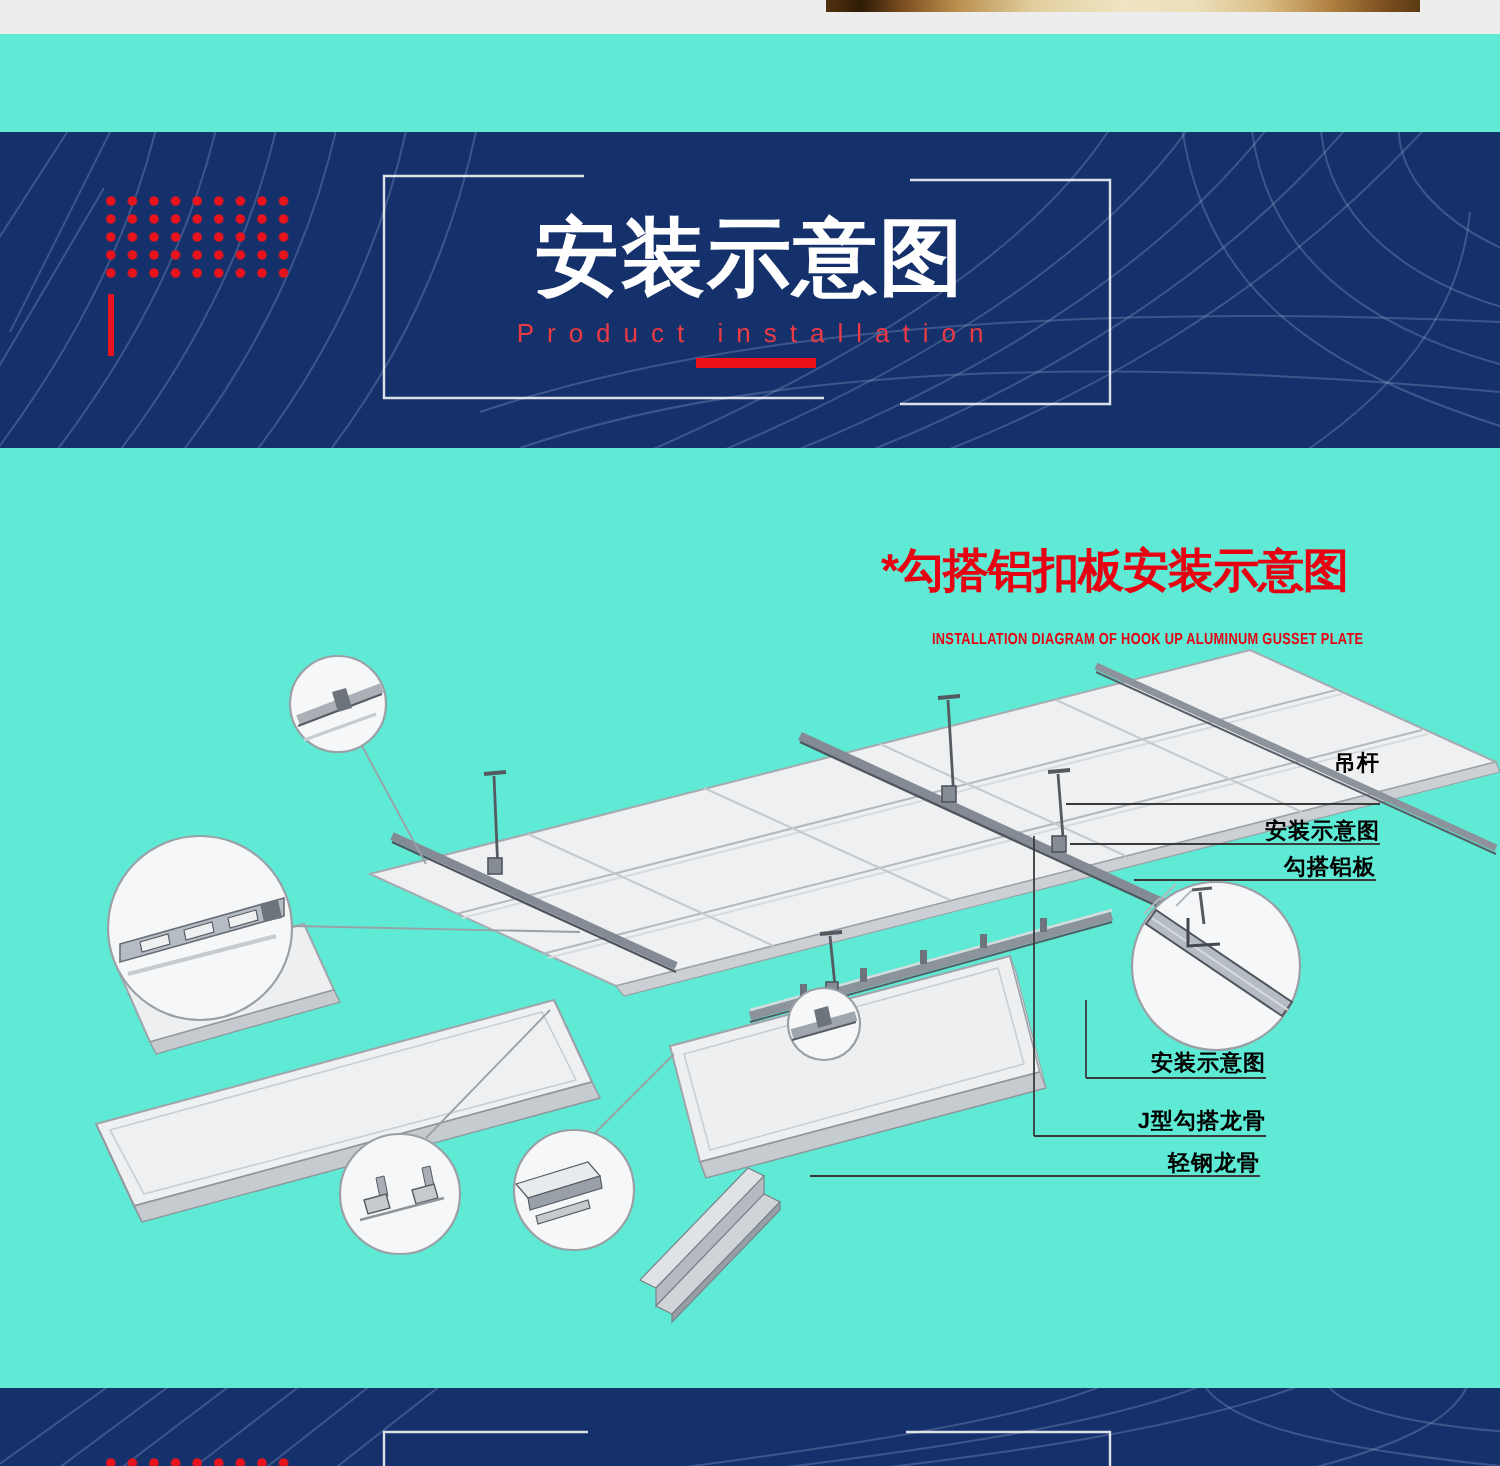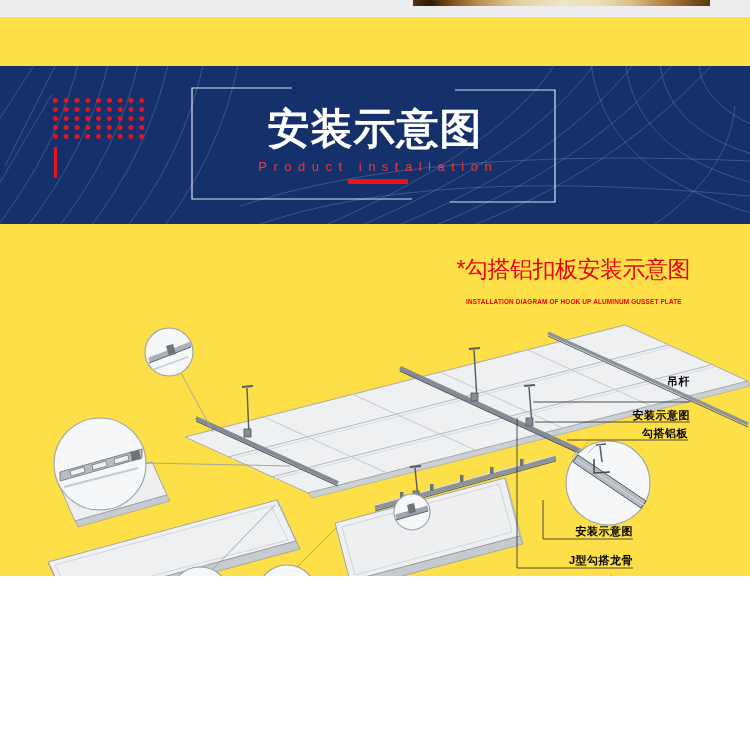--- a/index.html
+++ b/index.html
@@ -1,37 +1,37 @@
 <!DOCTYPE html>
 <html><head>
 <meta charset="utf-8">
 <style>
   html,body{margin:0;padding:0;background:#fff;}
-  .page{position:relative;width:750px;height:576px;overflow:hidden;background:#fde047;
+  .page{position:relative;width:750px;height:733px;overflow:hidden;background:#5eead4;
         font-family:"Liberation Sans",sans-serif;}
   
   .top-strip{position:absolute;left:0;top:0;width:750px;height:17px;background:#ededed;}
   .photo-frag{position:absolute;left:413px;top:0;width:297px;height:6px;
     background:linear-gradient(90deg,#53310f 0%,#2e1c06 6%,#7c4f1f 13%,#b98f4e 22%,
       #e2cf9f 35%,#efe4c2 50%,#ecdfba 62%,#d9bd85 74%,#b08040 85%,#7c4f1f 94%,#5a3a14 100%);}
   
   .banner{position:absolute;left:0;top:66px;width:750px;height:158px;background:#15316b;}
   .banner svg.decor{position:absolute;inset:0;}
   .banner-dots{position:absolute;left:50px;top:30px;width:97px;height:44px;
     background-image:radial-gradient(circle,#e8131d 2.1px,rgba(0,0,0,0) 2.6px);
     background-size:10.8px 9px;background-position:0 0;}
   .banner-vline{position:absolute;left:54px;top:81px;width:3px;height:31px;background:#e8131d;}
   .banner-title{position:absolute;left:0;right:0;top:40px;margin:0;text-align:center;
     color:#fff;font-size:42px;font-weight:bold;letter-spacing:1px;line-height:46px;}
   .banner-sub{position:absolute;left:0;right:0;top:93px;text-align:center;color:#ee3a43;
     font-size:13px;font-weight:normal;letter-spacing:6.5px;text-indent:6.5px;}
   .banner-redbar{position:absolute;left:348px;top:113px;width:60px;height:5px;background:#ee1118;}
   
   .section-head{position:absolute;right:60px;top:255px;text-align:right;}
-  .section-title{margin:0;color:#e60012;font-size:23px;font-weight:normal;letter-spacing:-0.5px;
+  .section-title{margin:16px;color:#e60012;font-size:23px;font-weight:bold;letter-spacing:-0.5px;
     line-height:28px;white-space:nowrap;}
   .section-sub{margin:14px 8px 0 0;color:#e60012;font-size:8px;font-weight:bold;white-space:nowrap;
     transform:scaleX(0.80);transform-origin:100% 50%;letter-spacing:0.2px;}
   
   .diagram-svg{position:absolute;left:0;top:320px;width:750px;height:350px;}
   .dlabel{position:absolute;color:#000;font-size:11px;font-weight:bold;white-space:nowrap;
     letter-spacing:0.5px;}
   
   .footer{position:absolute;left:0;top:694px;width:750px;height:39px;background:#15316b;}
   .footer svg.decor{position:absolute;inset:0;}

